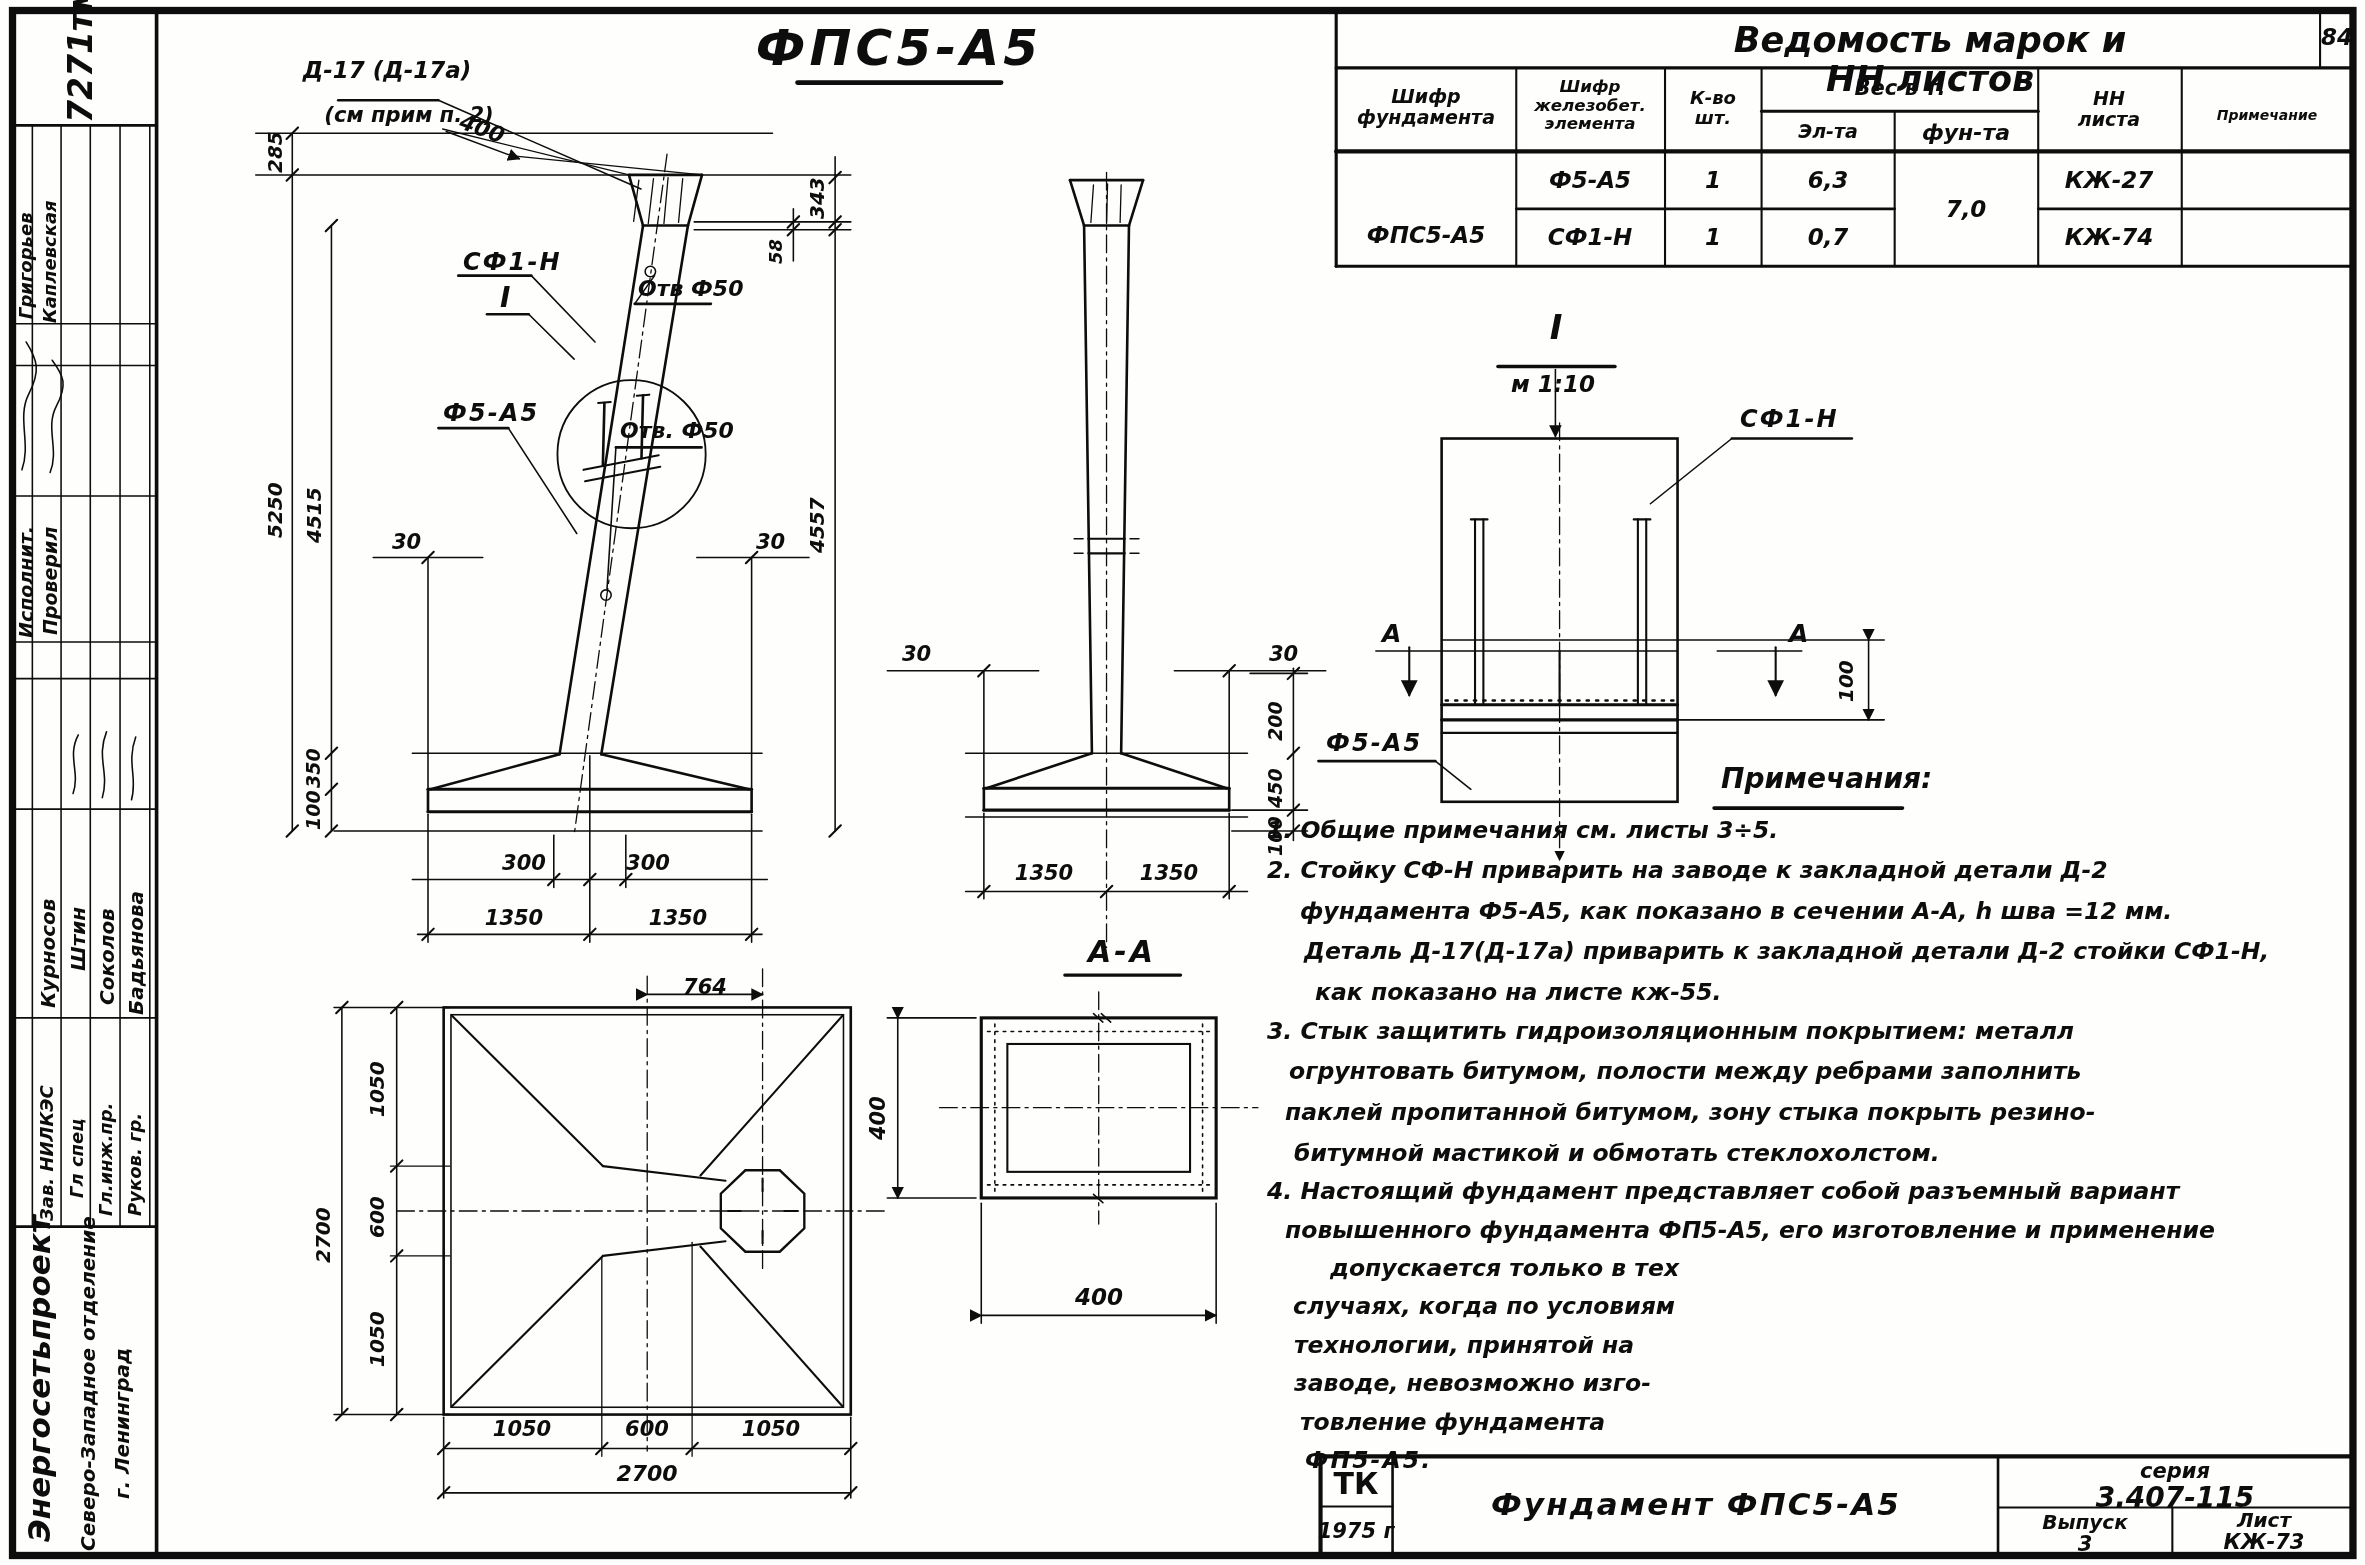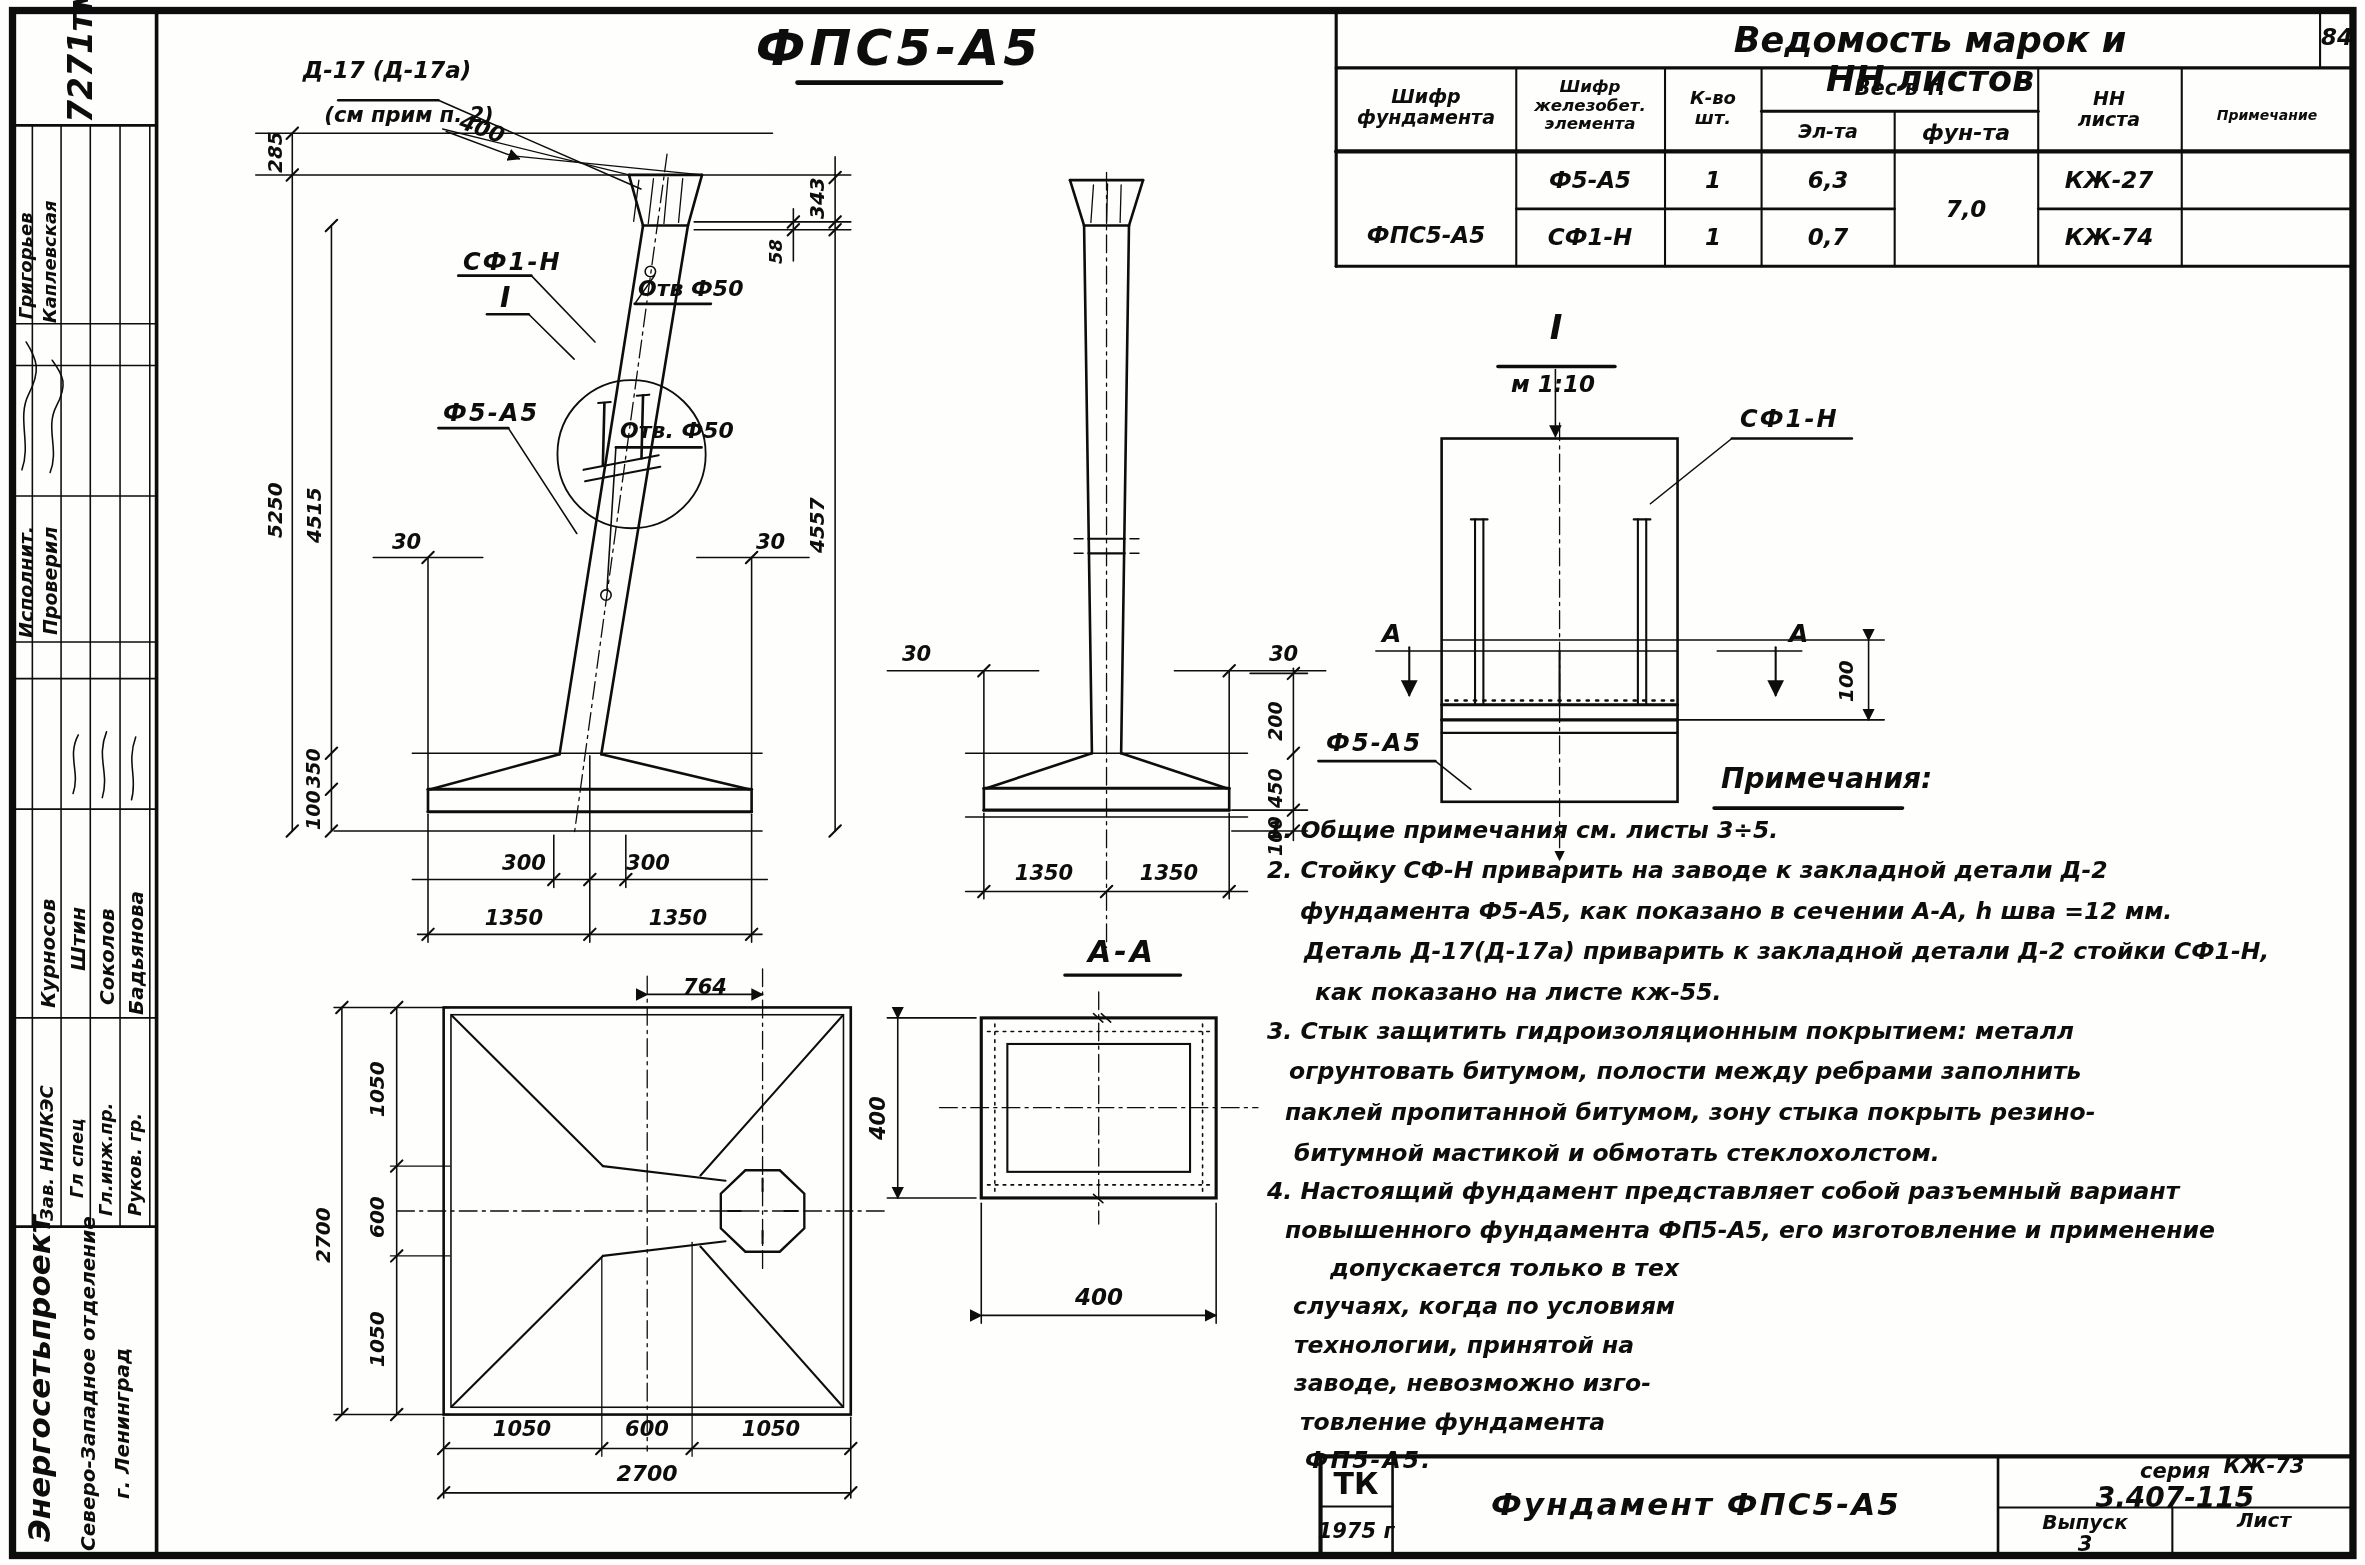--- a/index.html
+++ b/index.html
@@ -413,16 +413,16 @@
 <div class="t" style="left:1305px;top:1447px;font-size:23.5px;letter-spacing:2.1px;">ФП5-А5.</div>
 
 <div class="t c nosl" style="left:1356px;top:1467px;font-size:30px;">ТК</div>
 <div class="t c" style="left:1356px;top:1520px;font-size:21px;">1975 г</div>
 <div class="t c" style="left:1696px;top:1487px;font-size:31px;letter-spacing:2.1px;">Фундамент  ФПС5-А5</div>
 <div class="t c" style="left:2175px;top:1460px;font-size:21px;">серия</div>
 <div class="t c" style="left:2175px;top:1482px;font-size:28px;">3.407-115</div>
 <div class="t c" style="left:2085px;top:1511px;font-size:20px;">Выпуск</div>
 <div class="t c" style="left:2085px;top:1533px;font-size:21px;">3</div>
 <div class="t c" style="left:2264px;top:1509px;font-size:20px;">Лист</div>
-<div class="t c" style="left:2264px;top:1455px;font-size:21px;">КЖ-73</div>
+<div class="t c" style="left:2264px;top:1531px;font-size:21px;">КЖ-73</div>
 
 </div>
 
 
 </body></html>

